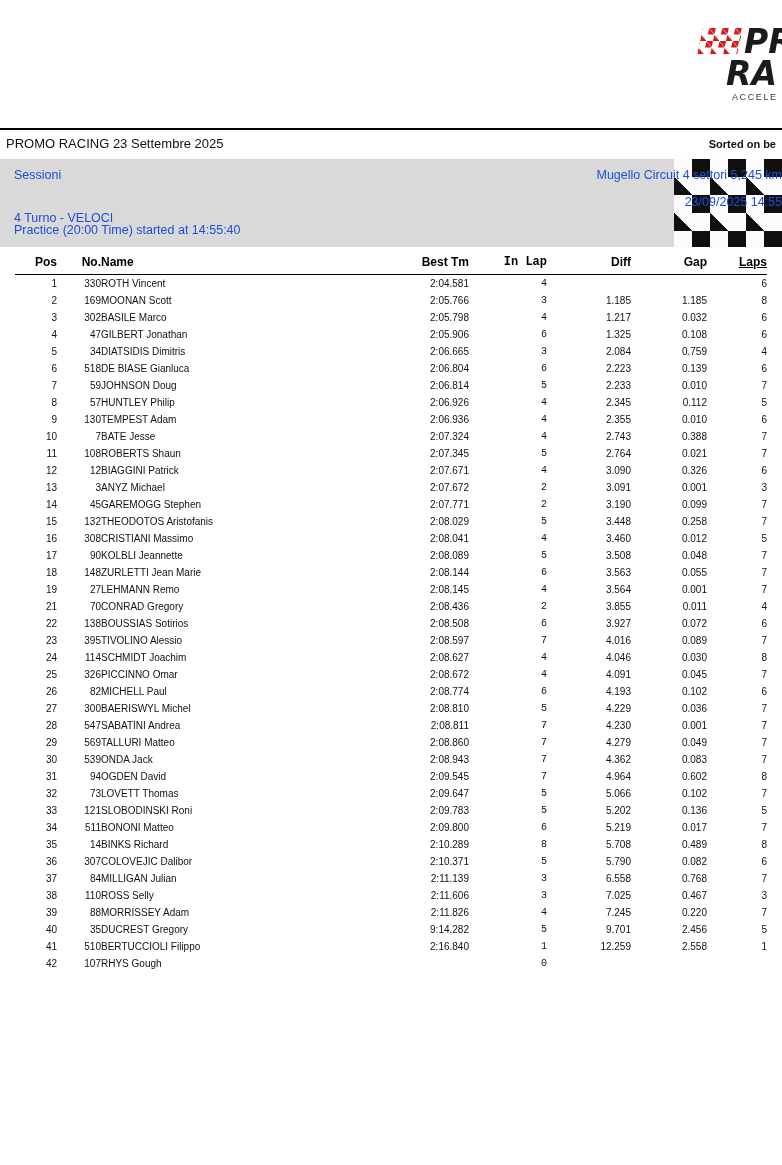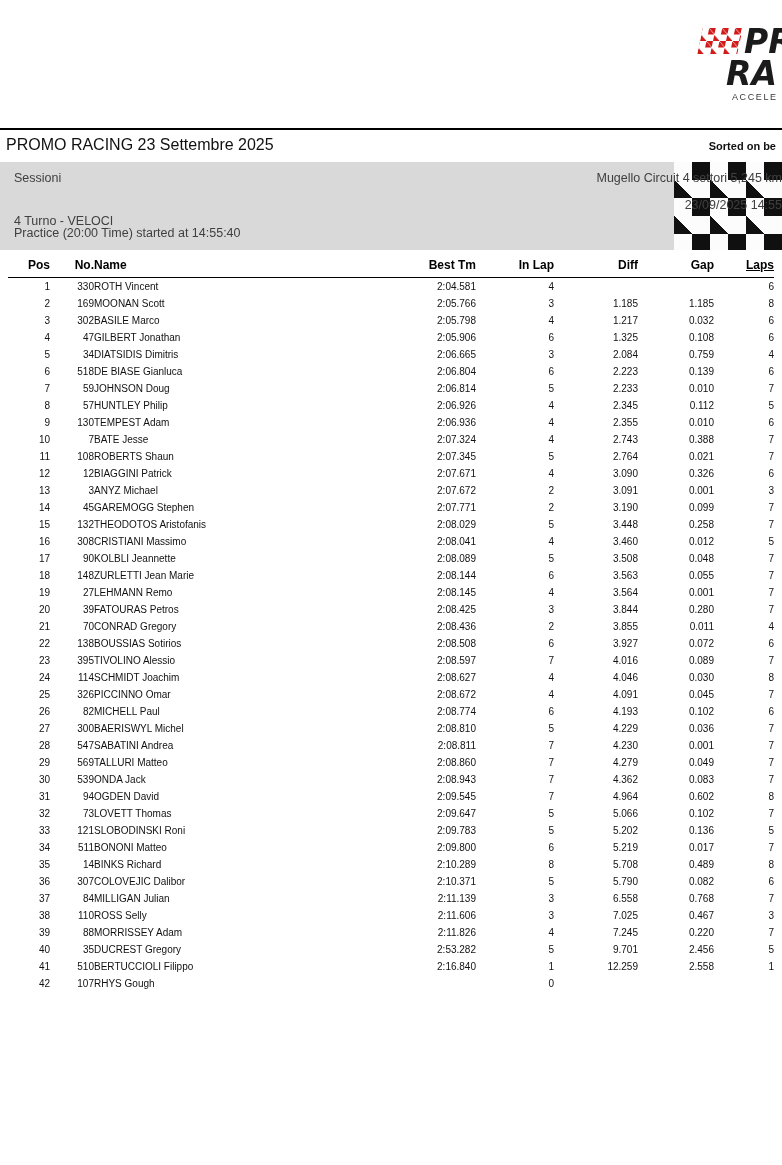--- a/index.html
+++ b/index.html
@@ -91,21 +91,21 @@
     border-top: 2px solid #000;
     margin: 0;
   }
   .title-row {
     display: flex;
     align-items: baseline;
     justify-content: space-between;
     padding: 6px 6px 8px 6px;
   }
   .title-left {
-    font-size: 16px;
+    font-size: 13px;
     color: #111;
   }
   .title-right {
     font-size: 11px;
     font-weight: bold;
     color: #111;
     white-space: nowrap;
     overflow: hidden;
   }
 
@@ -127,36 +127,36 @@
       linear-gradient(45deg, #000 25%, #fff 25%, #fff 75%, transparent 75%);
     background-size: 36px 36px;
     background-position: 0 0, 18px 18px;
     background-color: #fff;
     opacity: 0.92;
   }
   .sess-line {
     position: absolute;
     left: 14px;
     font-size: 12.5px;
-    color: #404040;
+    color: #1d4ed8;
   }
   .sess-line.r {
     left: auto;
     right: 0;
     text-align: right;
   }
   .l1 { top: 9px; }
   .l2 { top: 52px; }
   .l3 { top: 64px; }
   .r1 { top: 9px; right: 112px; }
   .r2 { top: 36px; right: 160px; }
 
   
   .table-wrap {
-    padding: 0 8px;
+    padding: 0 15px;
   }
   table.results {
     width: 100%;
     border-collapse: collapse;
     font-size: 10.5px;
   }
   table.results thead th {
     font-size: 12px;
     font-weight: bold;
     padding: 8px 0 5px 0;
@@ -166,21 +166,21 @@
   table.results tbody td {
     padding: 2px 0 2px 0;
     color: #111;
     font-size: 10px;
     line-height: 13px;
   }
   th.c-pos, td.c-pos { width: 42px; text-align: right; padding-right: 8px; }
   th.c-no,  td.c-no  { width: 44px; text-align: right; padding-right: 10px; }
   th.c-name,td.c-name{ text-align: left; padding-left: 6px; }
   th.c-best,td.c-best{ width: 82px; text-align: right; padding-right: 4px; }
-  th.c-inlap,td.c-inlap{ width: 78px; text-align: right; padding-right: 22px; }
+  th.c-inlap,td.c-inlap{ width: 78px; text-align: right; padding-right: 22px; font-family: Liberation Mono, monospace; }
   th.c-diff,td.c-diff{ width: 84px; text-align: right; padding-right: 4px; }
   th.c-gap, td.c-gap { width: 76px; text-align: right; padding-right: 4px; }
   th.c-laps,td.c-laps{ width: 60px; text-align: right; padding-right: 14px; }
   th.c-name { padding-left: 6px; }
   th.c-best { text-align: right; }
   th.c-inlap { text-align: right; }
   th.c-diff { text-align: right; }
   th.c-gap { text-align: right; }
   th.c-laps { text-align: right; text-decoration: underline; }
 </style>
@@ -413,30 +413,20 @@
           <td class="c-pos">19</td>
           <td class="c-no">27</td>
           <td class="c-name">LEHMANN Remo</td>
           <td class="c-best">2:08.145</td>
           <td class="c-inlap">4</td>
           <td class="c-diff">3.564</td>
           <td class="c-gap">0.001</td>
           <td class="c-laps">7</td>
         </tr>
         <tr>
-          <td class="c-pos">20</td>
-          <td class="c-no">39</td>
-          <td class="c-name">FATOURAS Petros</td>
-          <td class="c-best">2:08.425</td>
-          <td class="c-inlap">3</td>
-          <td class="c-diff">3.844</td>
-          <td class="c-gap">0.280</td>
-          <td class="c-laps">7</td>
-        </tr>
-        <tr>
           <td class="c-pos">21</td>
           <td class="c-no">70</td>
           <td class="c-name">CONRAD Gregory</td>
           <td class="c-best">2:08.436</td>
           <td class="c-inlap">2</td>
           <td class="c-diff">3.855</td>
           <td class="c-gap">0.011</td>
           <td class="c-laps">4</td>
         </tr>
         <tr>
@@ -616,21 +606,21 @@
           <td class="c-best">2:11.826</td>
           <td class="c-inlap">4</td>
           <td class="c-diff">7.245</td>
           <td class="c-gap">0.220</td>
           <td class="c-laps">7</td>
         </tr>
         <tr>
           <td class="c-pos">40</td>
           <td class="c-no">35</td>
           <td class="c-name">DUCREST Gregory</td>
-          <td class="c-best">2:53.282</td>
+          <td class="c-best">9:14.282</td>
           <td class="c-inlap">5</td>
           <td class="c-diff">9.701</td>
           <td class="c-gap">2.456</td>
           <td class="c-laps">5</td>
         </tr>
         <tr>
           <td class="c-pos">41</td>
           <td class="c-no">510</td>
           <td class="c-name">BERTUCCIOLI Filippo</td>
           <td class="c-best">2:16.840</td>

